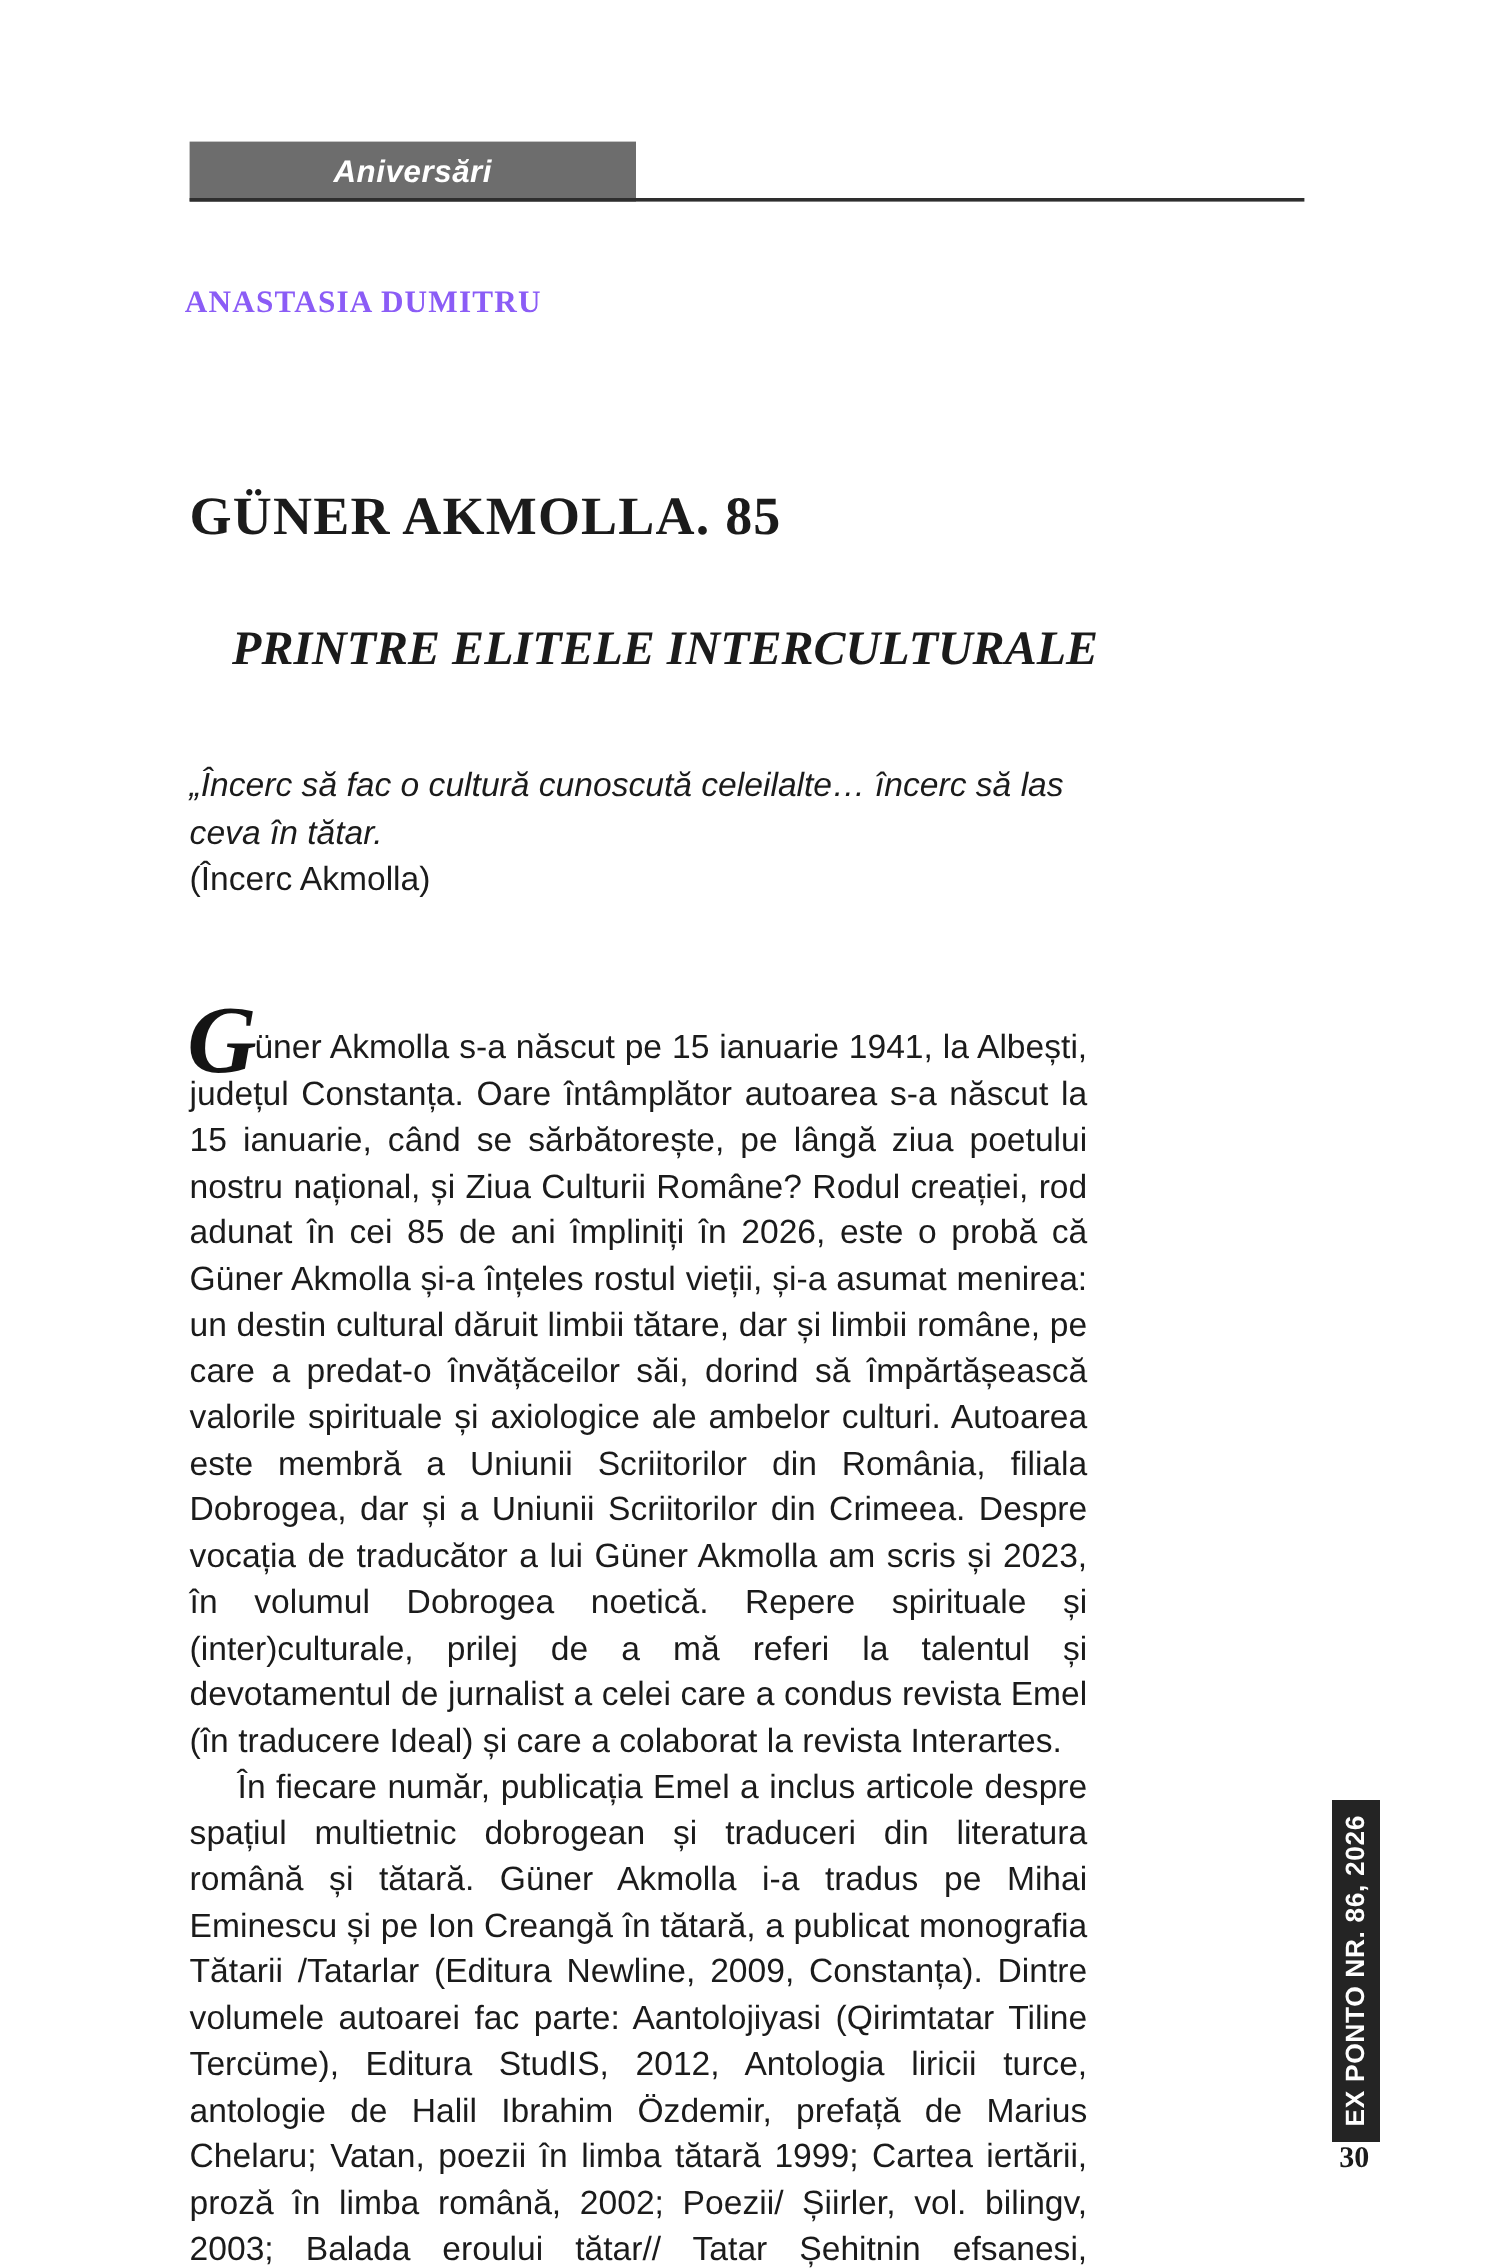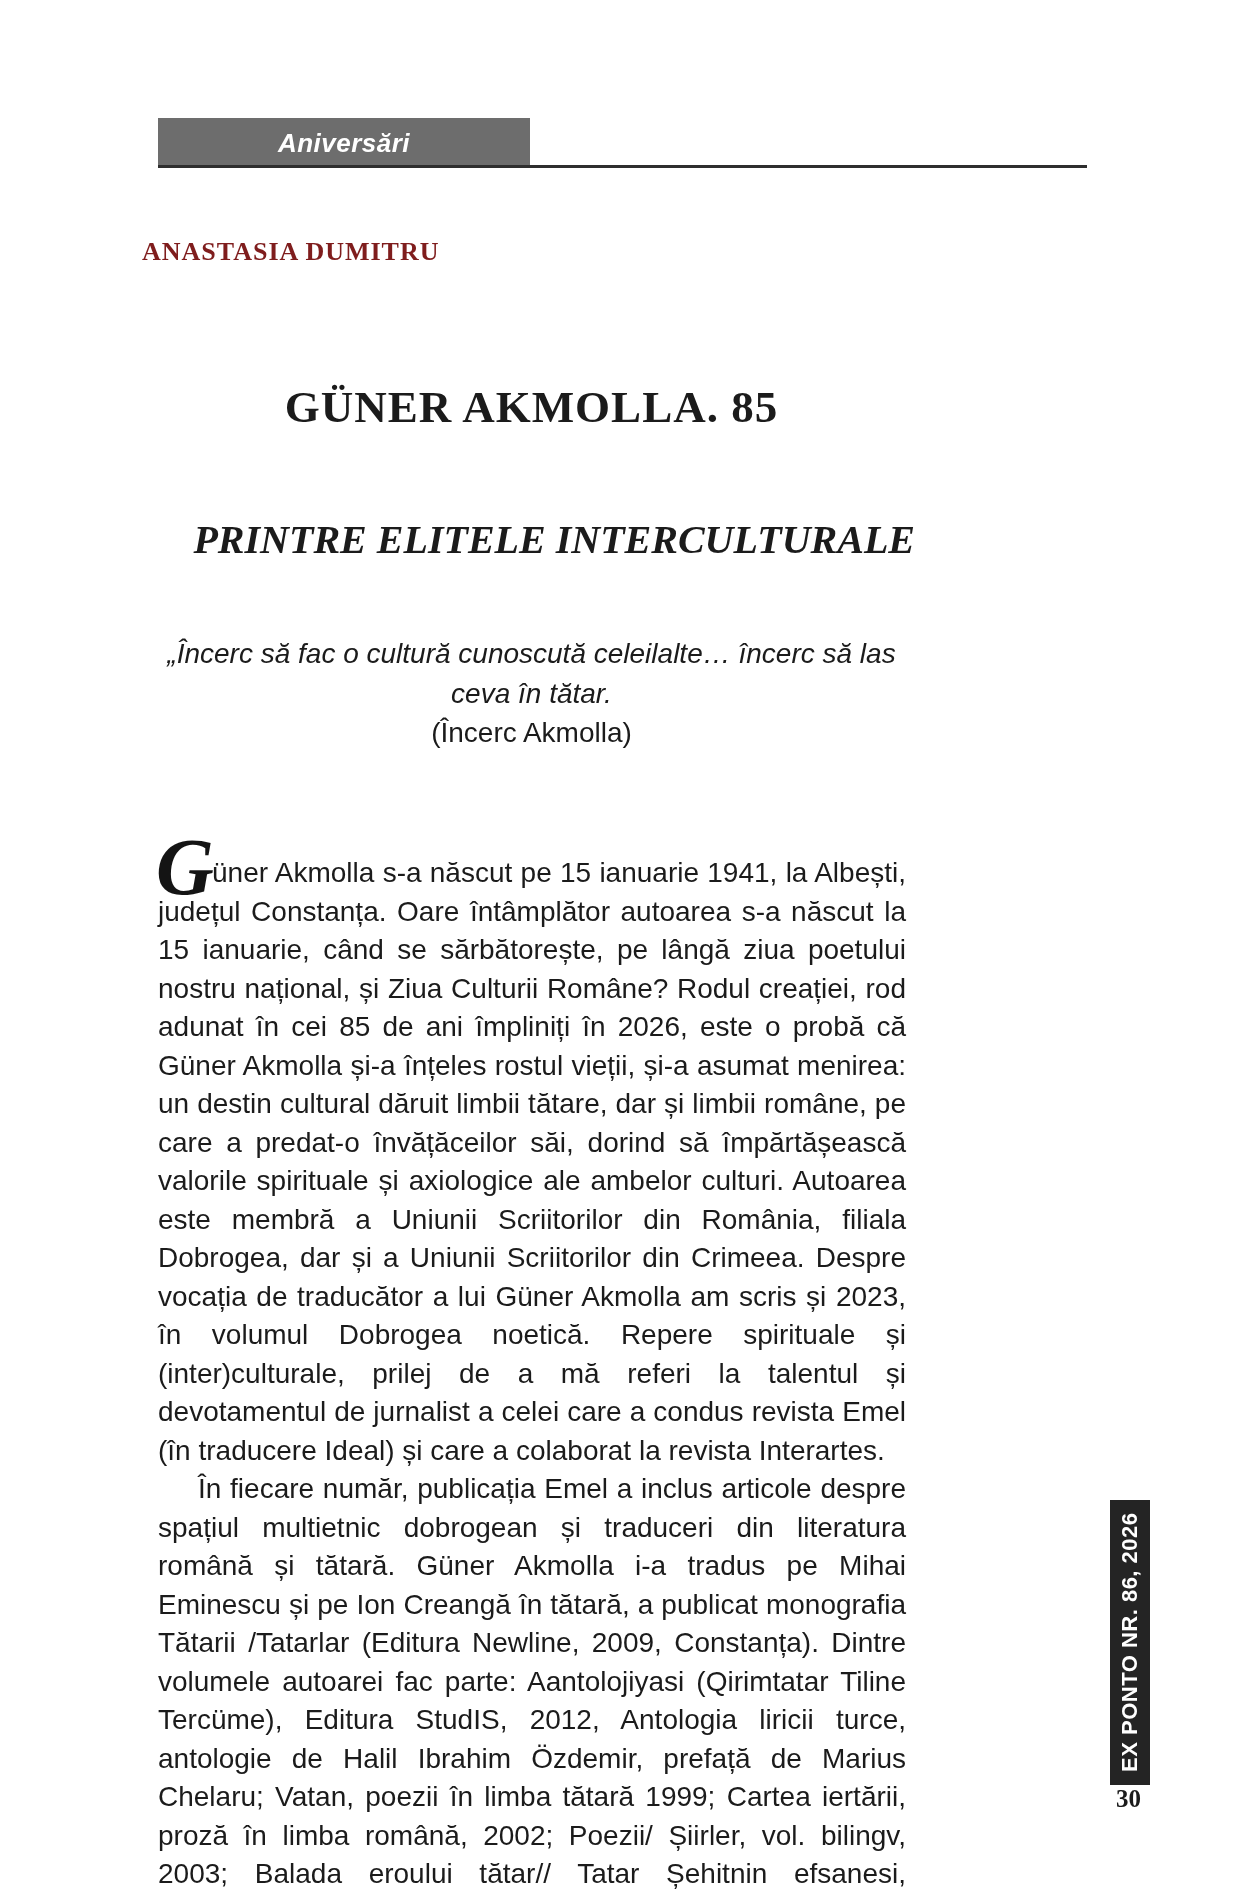--- a/index.html
+++ b/index.html
@@ -2,27 +2,27 @@
 <html><head>
 <meta charset="utf-8">
 <style>
   html,body{margin:0;padding:0;background:#ffffff;}
   .page{position:relative;width:1260px;height:1890px;background:#ffffff;overflow:hidden;
         font-family:"Liberation Sans",sans-serif;color:#1b1b1b;}
   .band{position:absolute;left:158px;top:118px;width:372px;height:50px;background:#6d6d6d;
         display:flex;align-items:center;justify-content:center;}
   .band-label{font:700 italic 26px/1 "Liberation Sans",sans-serif;color:#ffffff;letter-spacing:.5px;}
   .rule{position:absolute;left:158px;top:165px;width:929px;height:3px;background:#2e2e2e;}
-  .author{position:absolute;left:142px;top:238px;font:700 26px/1.1 "Liberation Serif",serif;
-          letter-spacing:1px;color:#7f1d1d;}
-  .title{position:absolute;left:158px;top:383px;width:747px;text-align:center;
+  .author{position:absolute;left:154px;top:238px;font:700 26px/1.1 "Liberation Serif",serif;
+          letter-spacing:1px;color:#8b5cf6;}
+  .title{position:absolute;left:158px;top:406px;width:747px;
          font:700 45px/1.1 "Liberation Serif",serif;letter-spacing:1px;}
   .subtitle{position:absolute;left:148px;top:518px;width:767px;text-align:right;
             font:700 italic 40px/1.1 "Liberation Serif",serif;}
-  .quote{position:absolute;left:158px;top:634px;width:747px;text-align:center;
+  .quote{position:absolute;left:158px;top:634px;width:747px;
          font:28px/39.5px "Liberation Sans",sans-serif;}
   .quote .qline.it{font-style:italic;}
   .bodytext{position:absolute;left:158px;top:854px;width:748px;text-align:justify;
             font:28px/38.5px "Liberation Sans",sans-serif;}
   .bodytext p{margin:0;padding:0;}
   .bodytext p.indent{text-indent:40px;}
   .bodytext .it{}
   .dropcap{float:left;width:54px;height:34px;position:relative;}
   .dropcap .g{position:absolute;left:-2px;top:-27px;
               font:700 italic 80px/80px "Liberation Serif",serif;color:#141414;}

